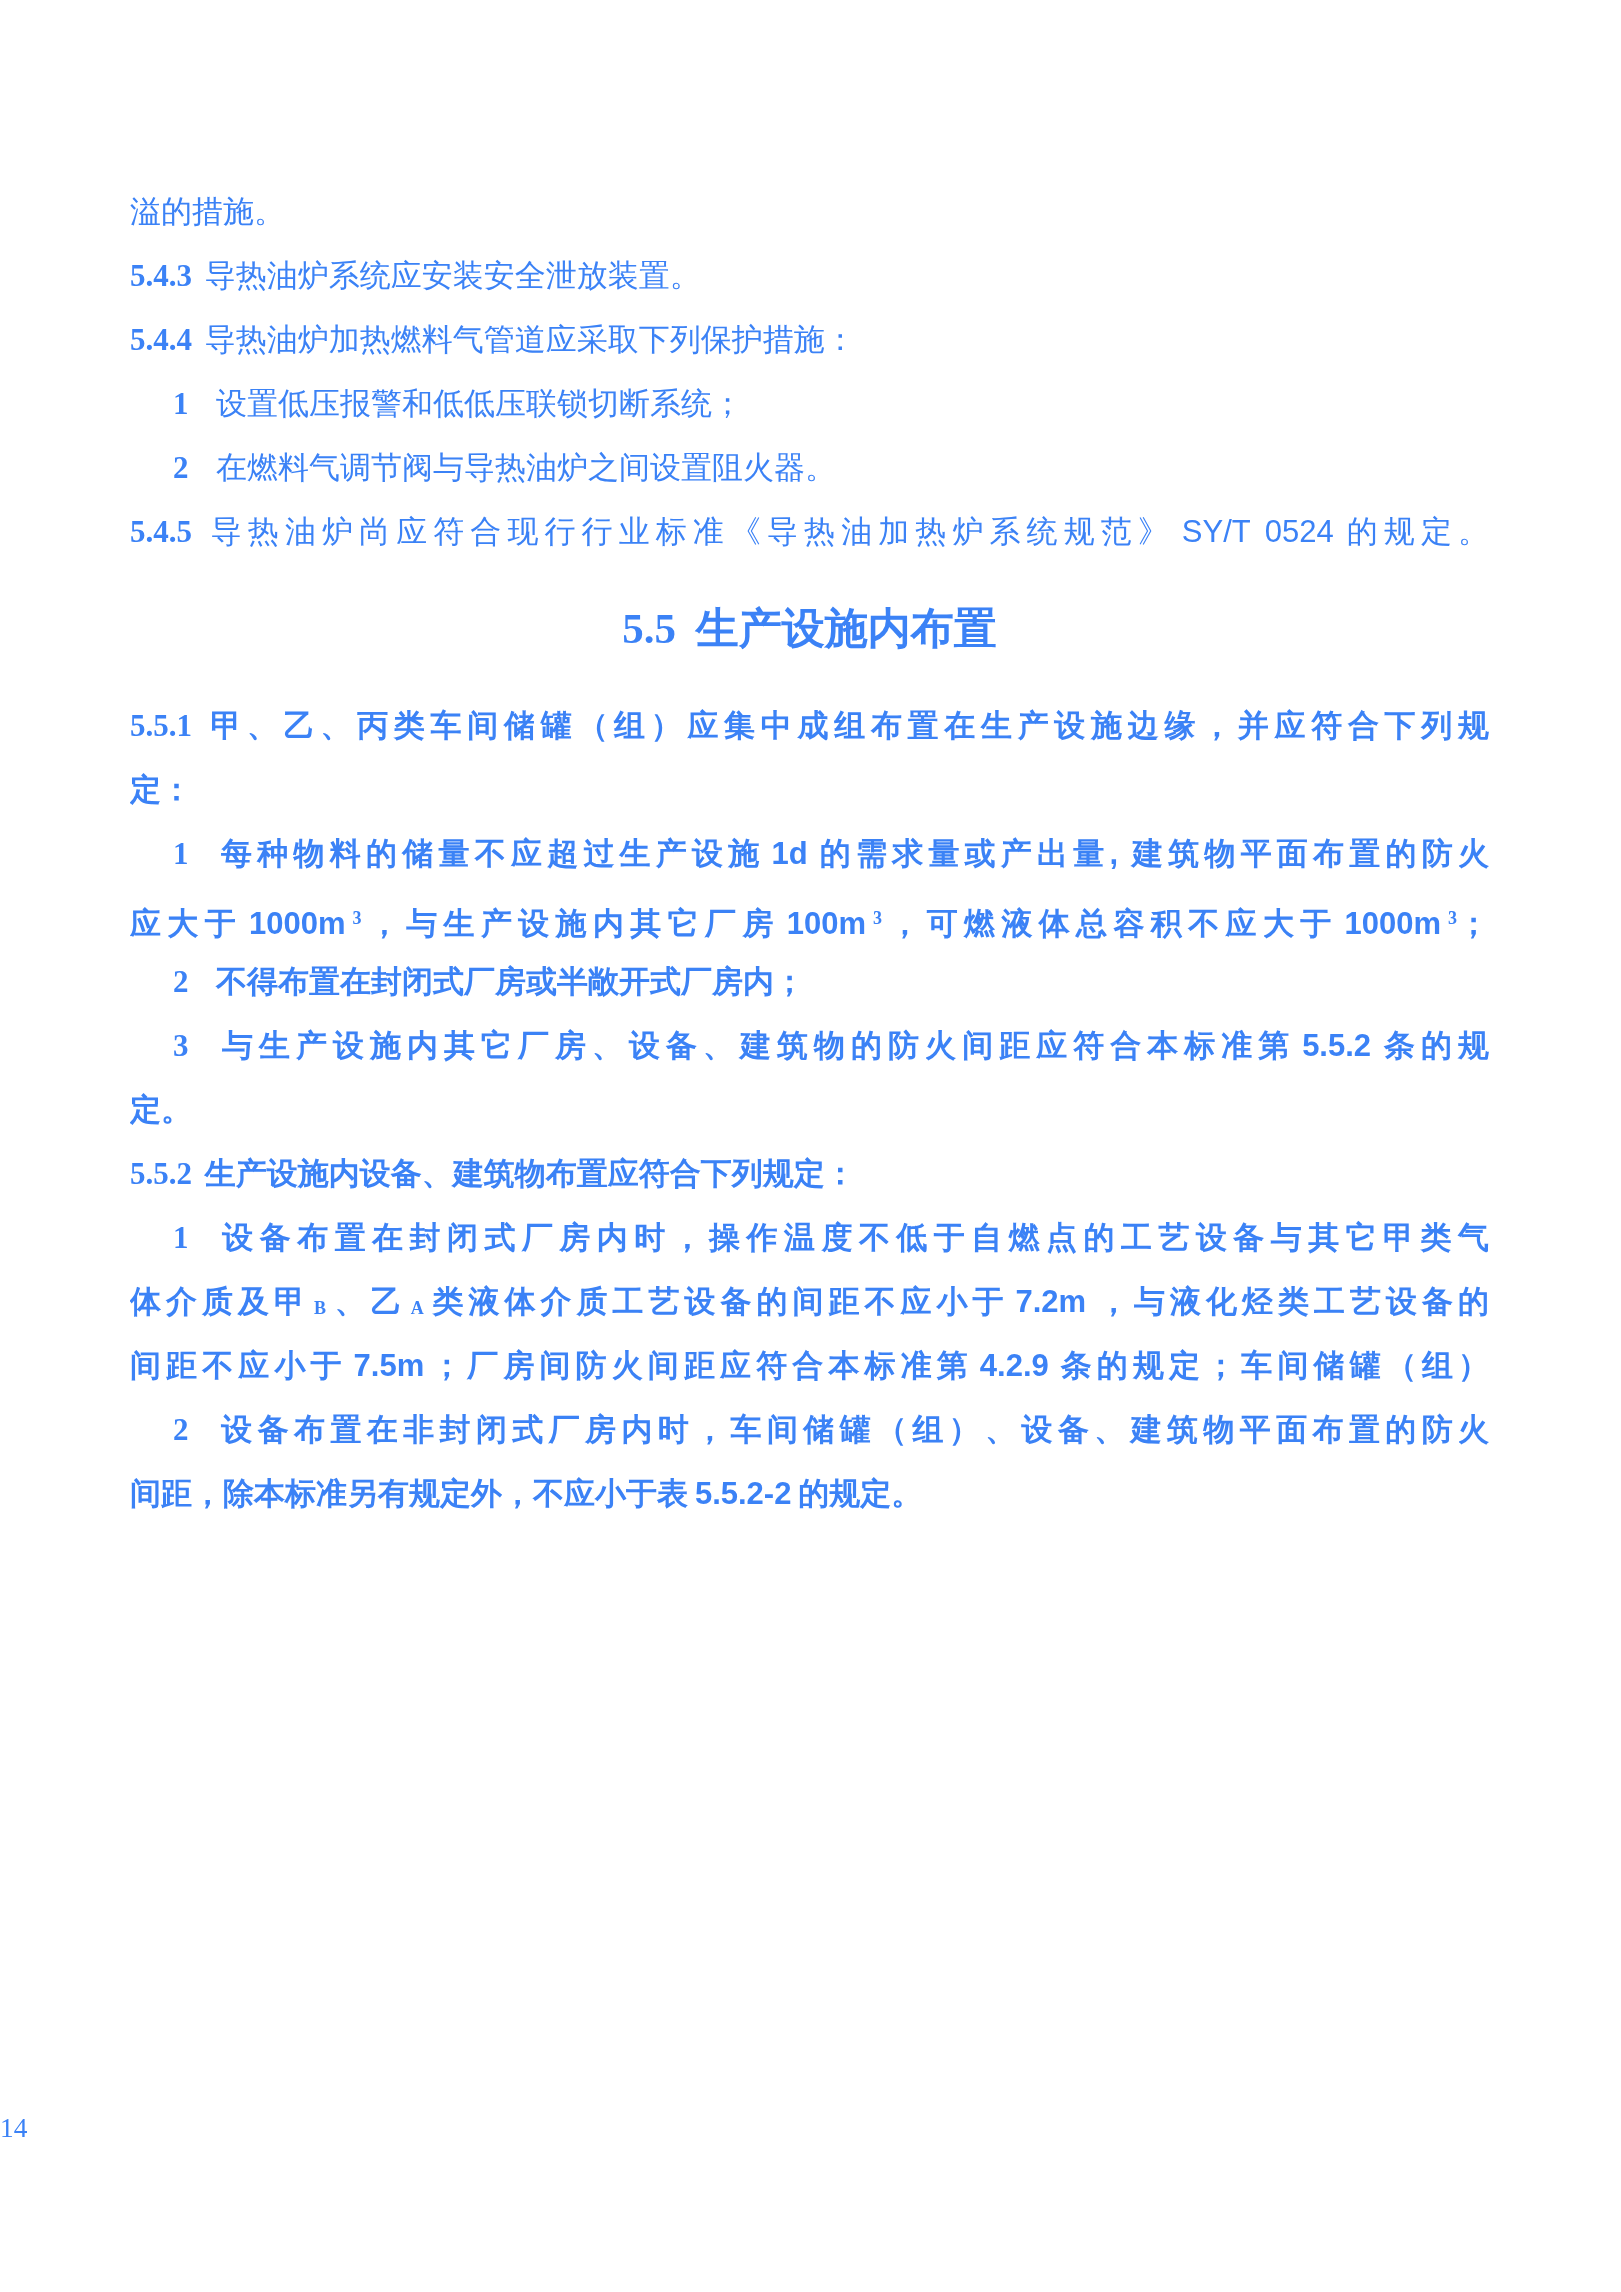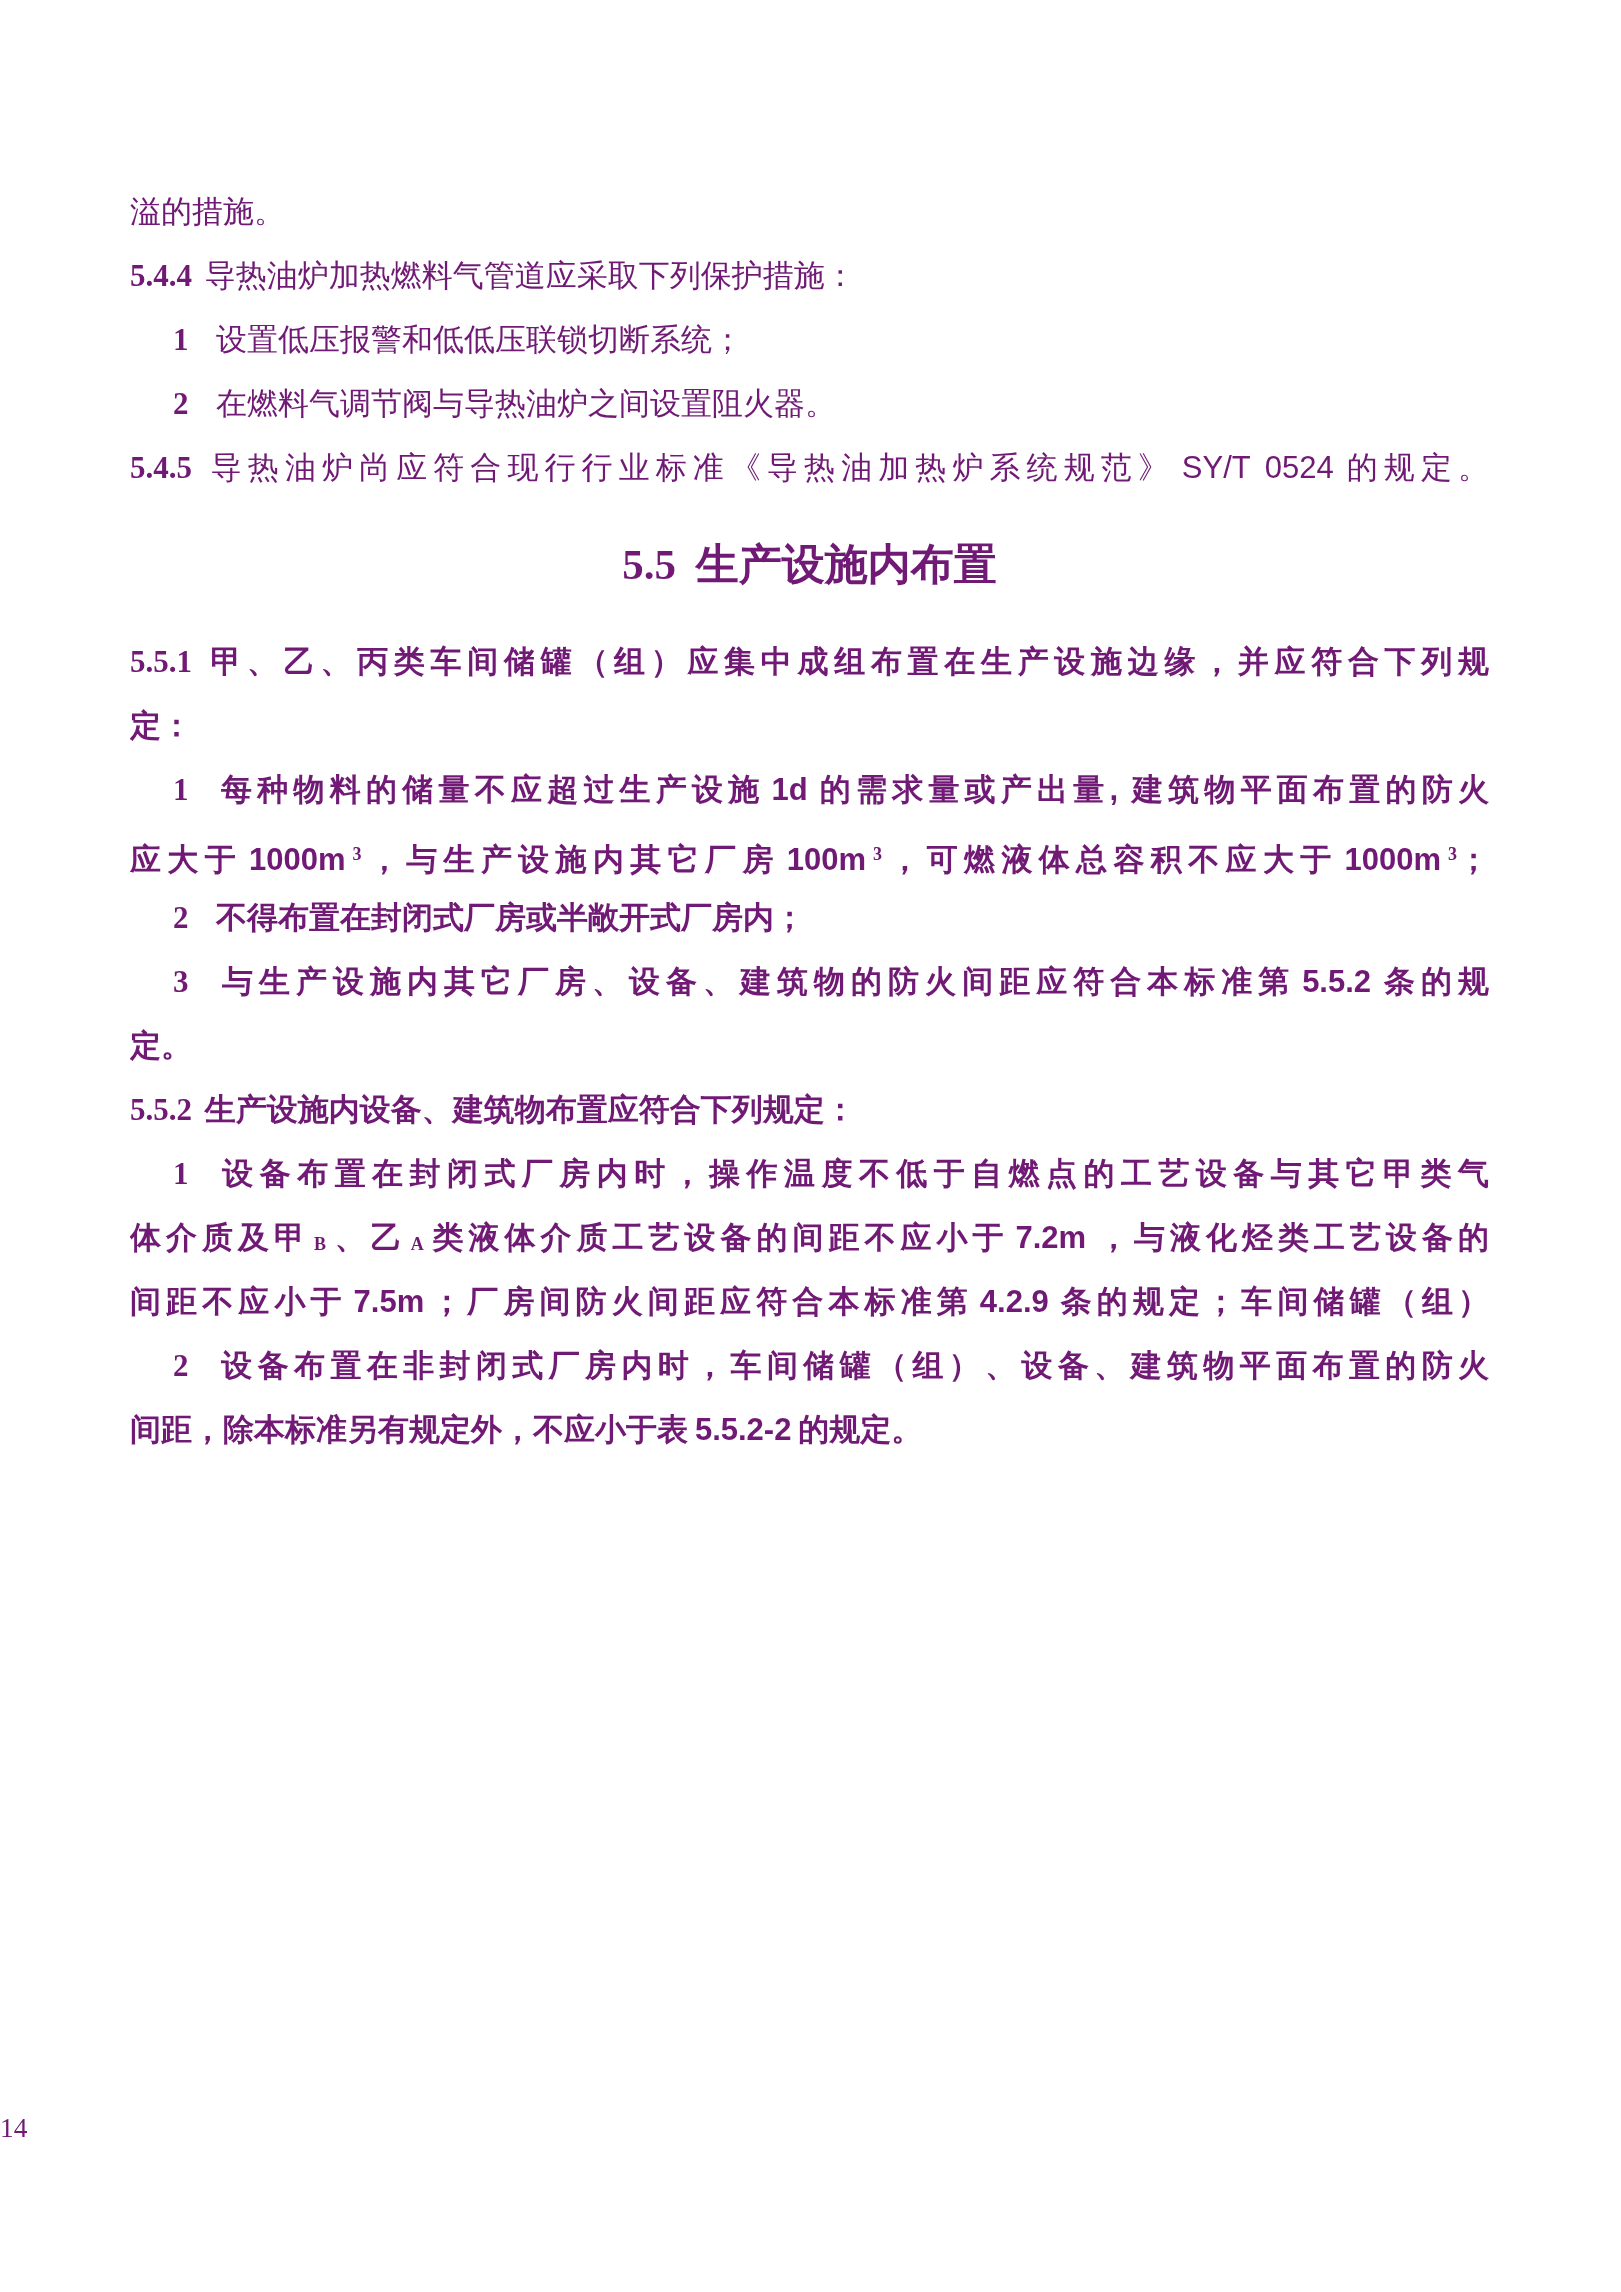--- a/index.html
+++ b/index.html
@@ -1,18 +1,18 @@
 <!DOCTYPE html>
 <html><head>
 <meta charset="utf-8">
 <style>
   html,body{margin:0;padding:0;background:#e8e8e8;}
   .page{
     width:1621px;height:2293px;background:#ffffff;position:relative;
-    color:#701a75;overflow:hidden;margin:0 auto;
+    color:#3b82f6;overflow:hidden;margin:0 auto;
   }
   .content{position:absolute;left:130px;top:180px;width:1359px;}
   .line{
     display:block;height:64px;line-height:64px;font-size:31px;
     overflow:hidden;white-space:normal;
   }
   .line.song{font-family:"Liberation Serif","DejaVu Serif",serif;font-weight:400;}
   .line.hei{font-family:"Liberation Sans","DejaVu Sans",sans-serif;font-weight:700;}
   .line.indent{padding-left:43px;}
   .line.fill{text-align:justify;text-align-last:justify;}
@@ -38,20 +38,21 @@
     position:absolute;top:2103px;left:0;width:100%;text-align:left;
     font-family:"Liberation Serif","DejaVu Serif",serif;font-size:27.4px;line-height:1.2;margin-top:9px;
   }
 </style>
 </head>
 <body>
 
 <div class="page">
   <main class="content">
       <div class="line song"><span class="run-text">溢的措施。</span></div>
+      <div class="line song"><span class="run-label">5.4.3</span><span class="run-text">导热油炉系统应安装安全泄放装置。</span></div>
       <div class="line song"><span class="run-label">5.4.4</span><span class="run-text">导热油炉加热燃料气管道应采取下列保护措施：</span></div>
       <div class="line song indent"><span class="run-inum">1</span><span class="run-text">设置低压报警和低低压联锁切断系统；</span></div>
       <div class="line song indent"><span class="run-inum">2</span><span class="run-text">在燃料气调节阀与导热油炉之间设置阻火器。</span></div>
       <div class="line song fill"><span class="run-label">5.4.5</span><span class="run-text">导热油炉尚应符合现行行业标准《导热油加热炉系统规范》</span><span class="run-latin">SY/T 0524</span><span class="run-text">的规定。</span></div>
       <div class="line heading"><span class="run-hnum">5.5</span><span class="run-text">生产设施内布置</span></div>
       <div class="line hei fill"><span class="run-label">5.5.1</span><span class="run-text">甲、乙、丙类车间储罐（组）应集中成组布置在生产设施边缘，并应符合下列规</span></div>
       <div class="line hei"><span class="run-text">定：</span></div>
       <div class="line hei indent fill"><span class="run-inum">1</span><span class="run-text">每种物料的储量不应超过生产设施</span><span class="run-latin">1d</span><span class="run-text">的需求量或产出量, 建筑物平面布置的防火</span></div>
       <div class="line hei fill"><span class="run-text">应大于</span><span class="run-latin">1000m</span><span class="run-sup">3</span><span class="run-text">，与生产设施内其它厂房</span><span class="run-latin">100m</span><span class="run-sup">3</span><span class="run-text">，可燃液体总容积不应大于</span><span class="run-latin">1000m</span><span class="run-sup">3</span><span class="run-text">；</span></div>
       <div class="line hei indent"><span class="run-inum">2</span><span class="run-text">不得布置在封闭式厂房或半敞开式厂房内；</span></div>

